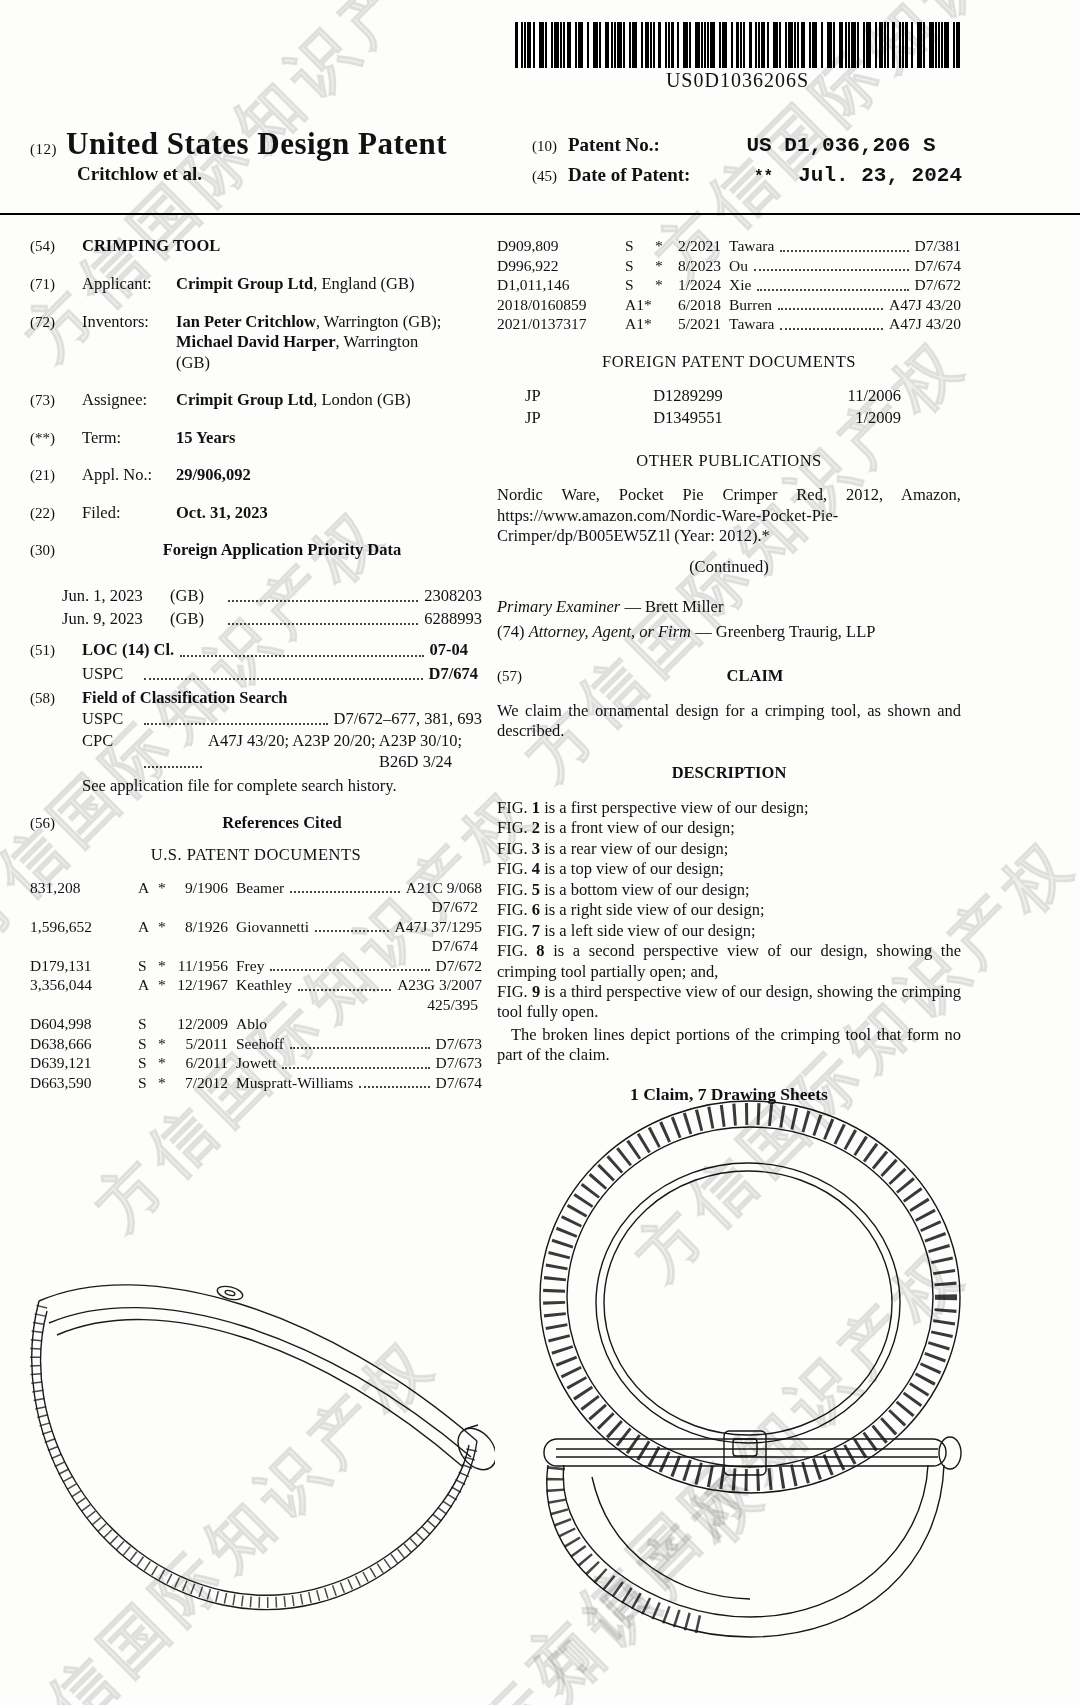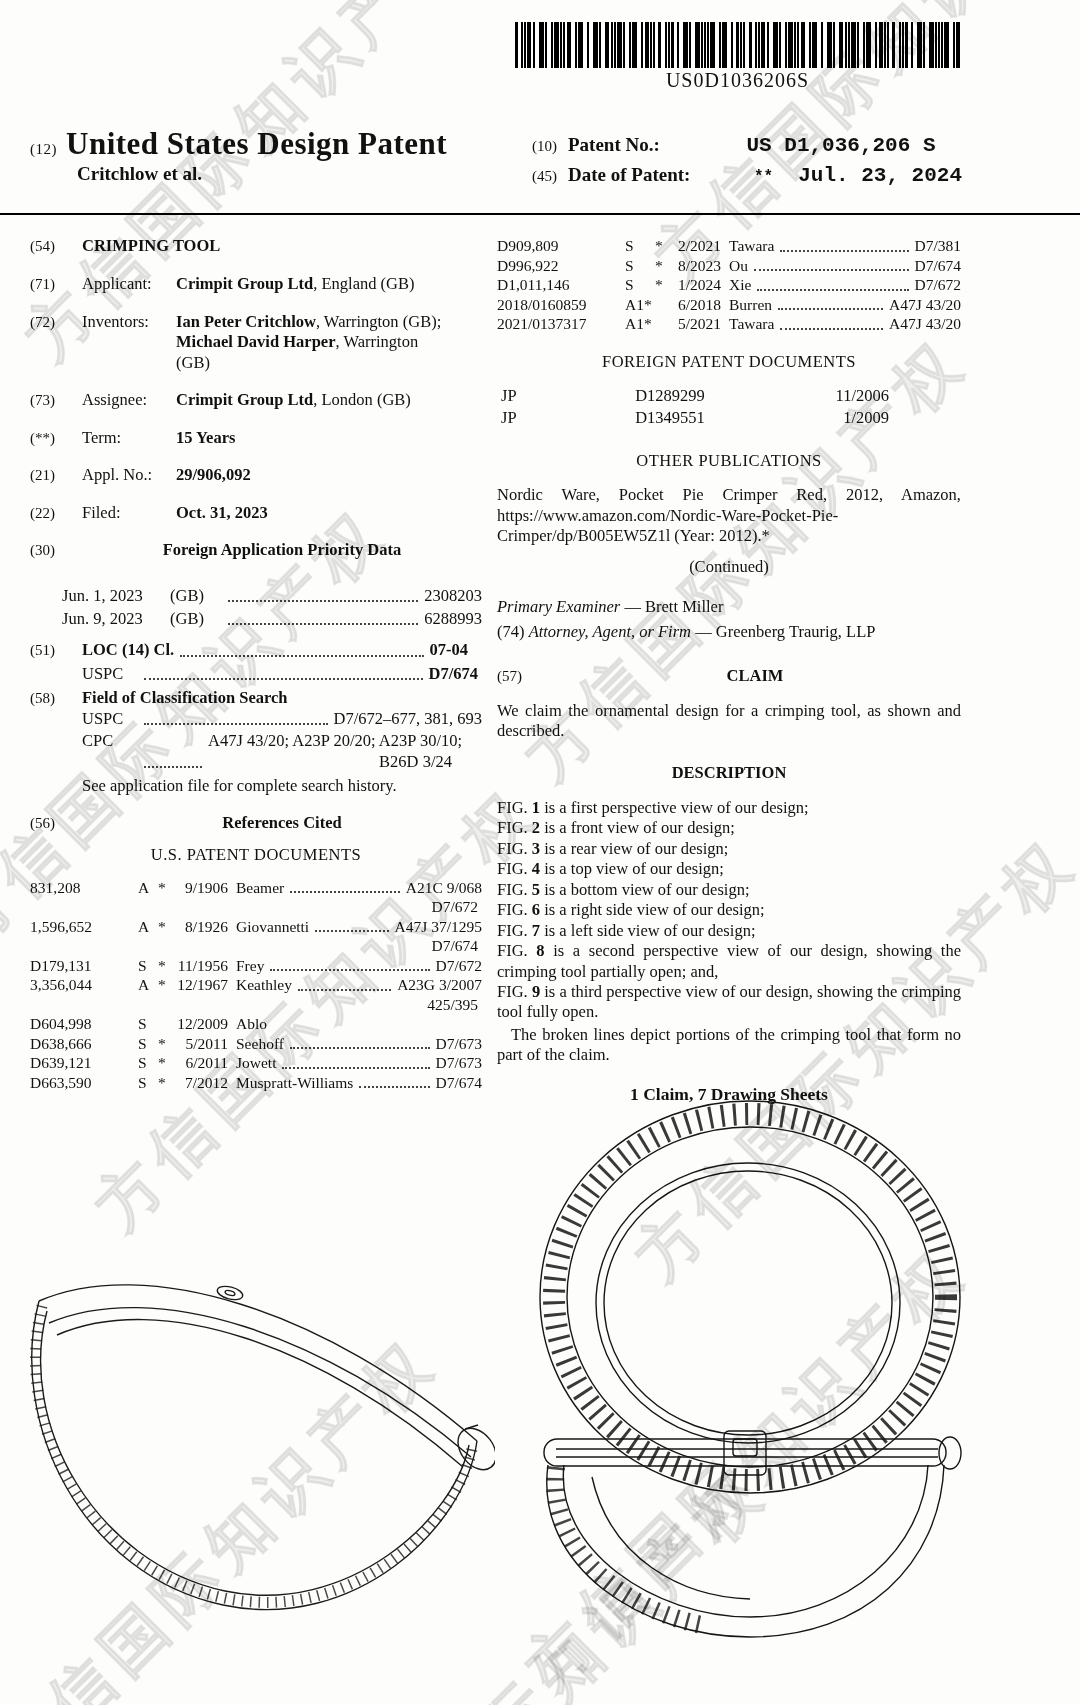--- a/index.html
+++ b/index.html
@@ -54,21 +54,21 @@
   .cpc-val .l2{display:block;text-align:right;padding-right:30px;}
   
   .refs{font-size:15.5px;line-height:1.26;margin-top:4px;}
   .ref-row{display:grid;grid-template-columns:108px 20px 16px 62px 1fr;align-items:baseline;}
   .ref-row-r{display:grid;grid-template-columns:128px 30px 14px 60px 1fr;align-items:baseline;}
   .ref-no{text-align:left;padding-right:6px;}
   .ref-date{text-align:right;padding-right:8px;}
   .ref-main{display:flex;align-items:baseline;}
   .ref-cls2{text-align:right;padding-right:4px;}
   
-  .foreign-row{display:grid;grid-template-columns:70px 1fr 120px 60px;margin-left:4px;margin-bottom:2px;gap:12px;}
+  .foreign-row{display:grid;grid-template-columns:70px 1fr 120px 60px;margin-left:28px;margin-bottom:2px;}
   .foreign-no{text-align:center;}
   .foreign-date{text-align:right;}
   .just{text-align:justify;}
   .pub{overflow-wrap:anywhere;margin:0 0 4px 0;}
   .fig-line{margin:0;}
   .broken{text-indent:14px;margin-top:2px;}
   .footer-line{font-size:17.5px;font-weight:bold;text-align:center;margin-top:18px;}
   p{margin:0;font-family:Liberation Serif, serif;}
   
   .figures{position:absolute;left:0;top:1095px;width:1080px;height:610px;z-index:1;}

